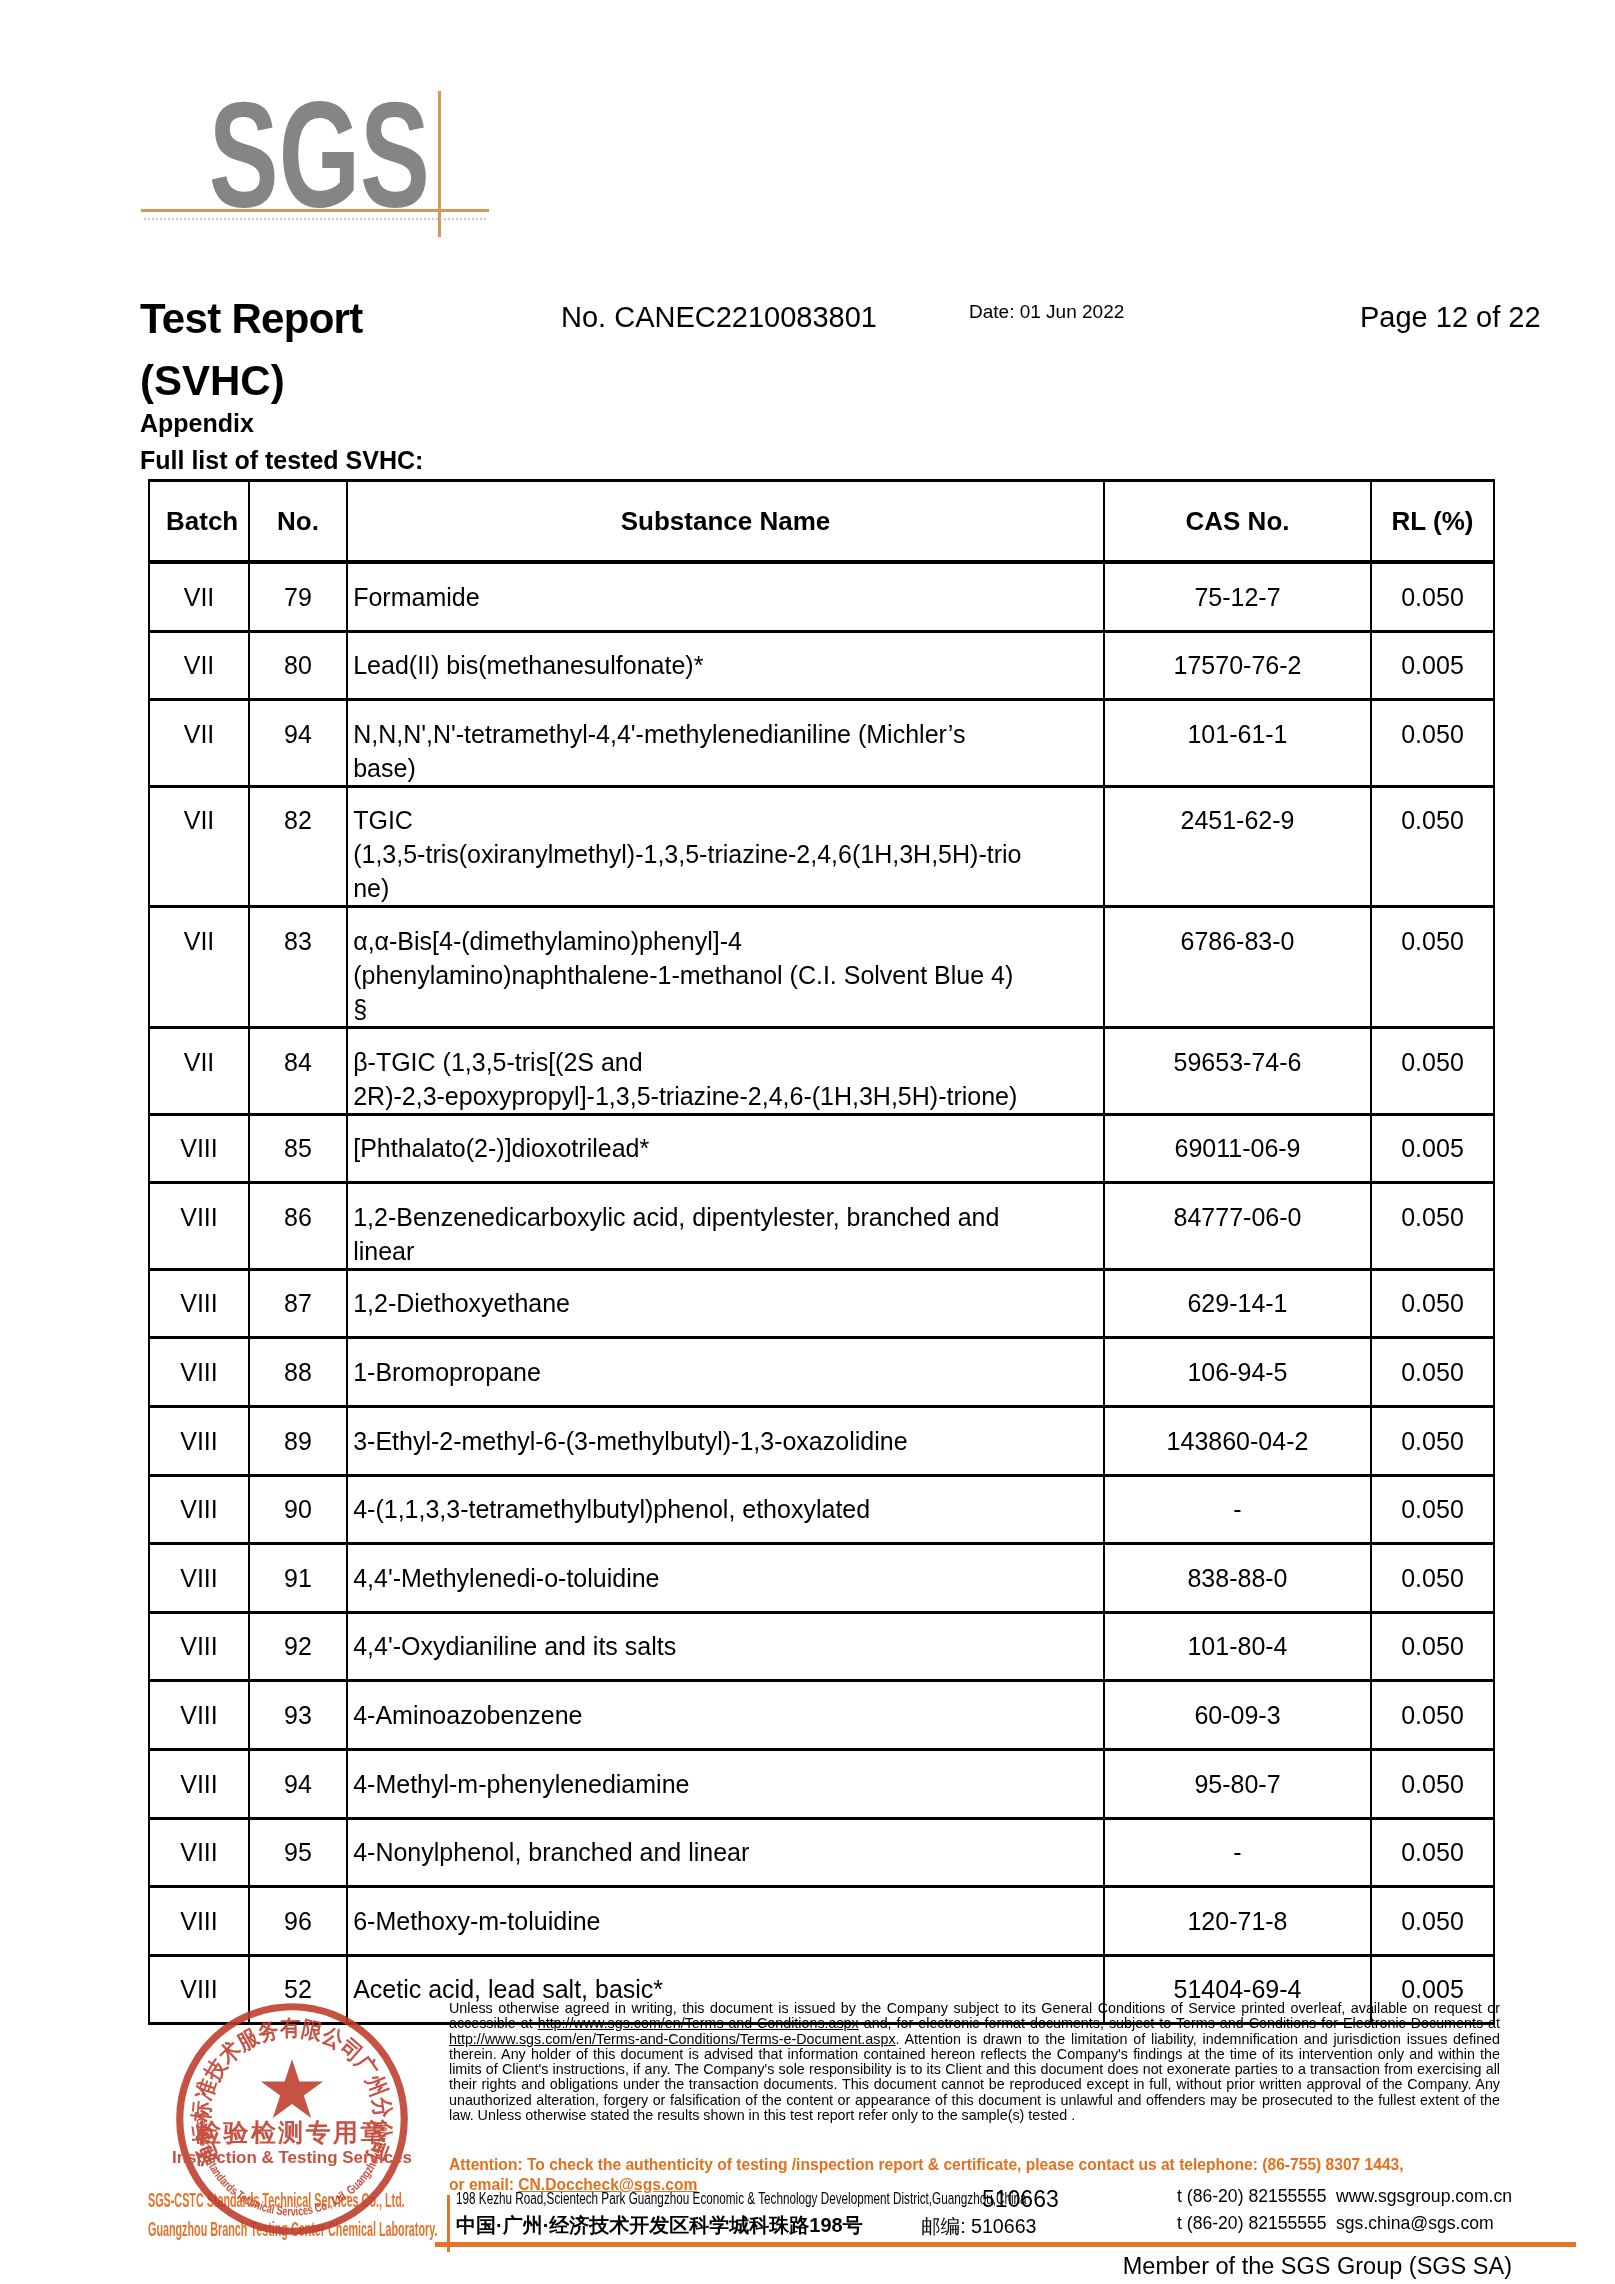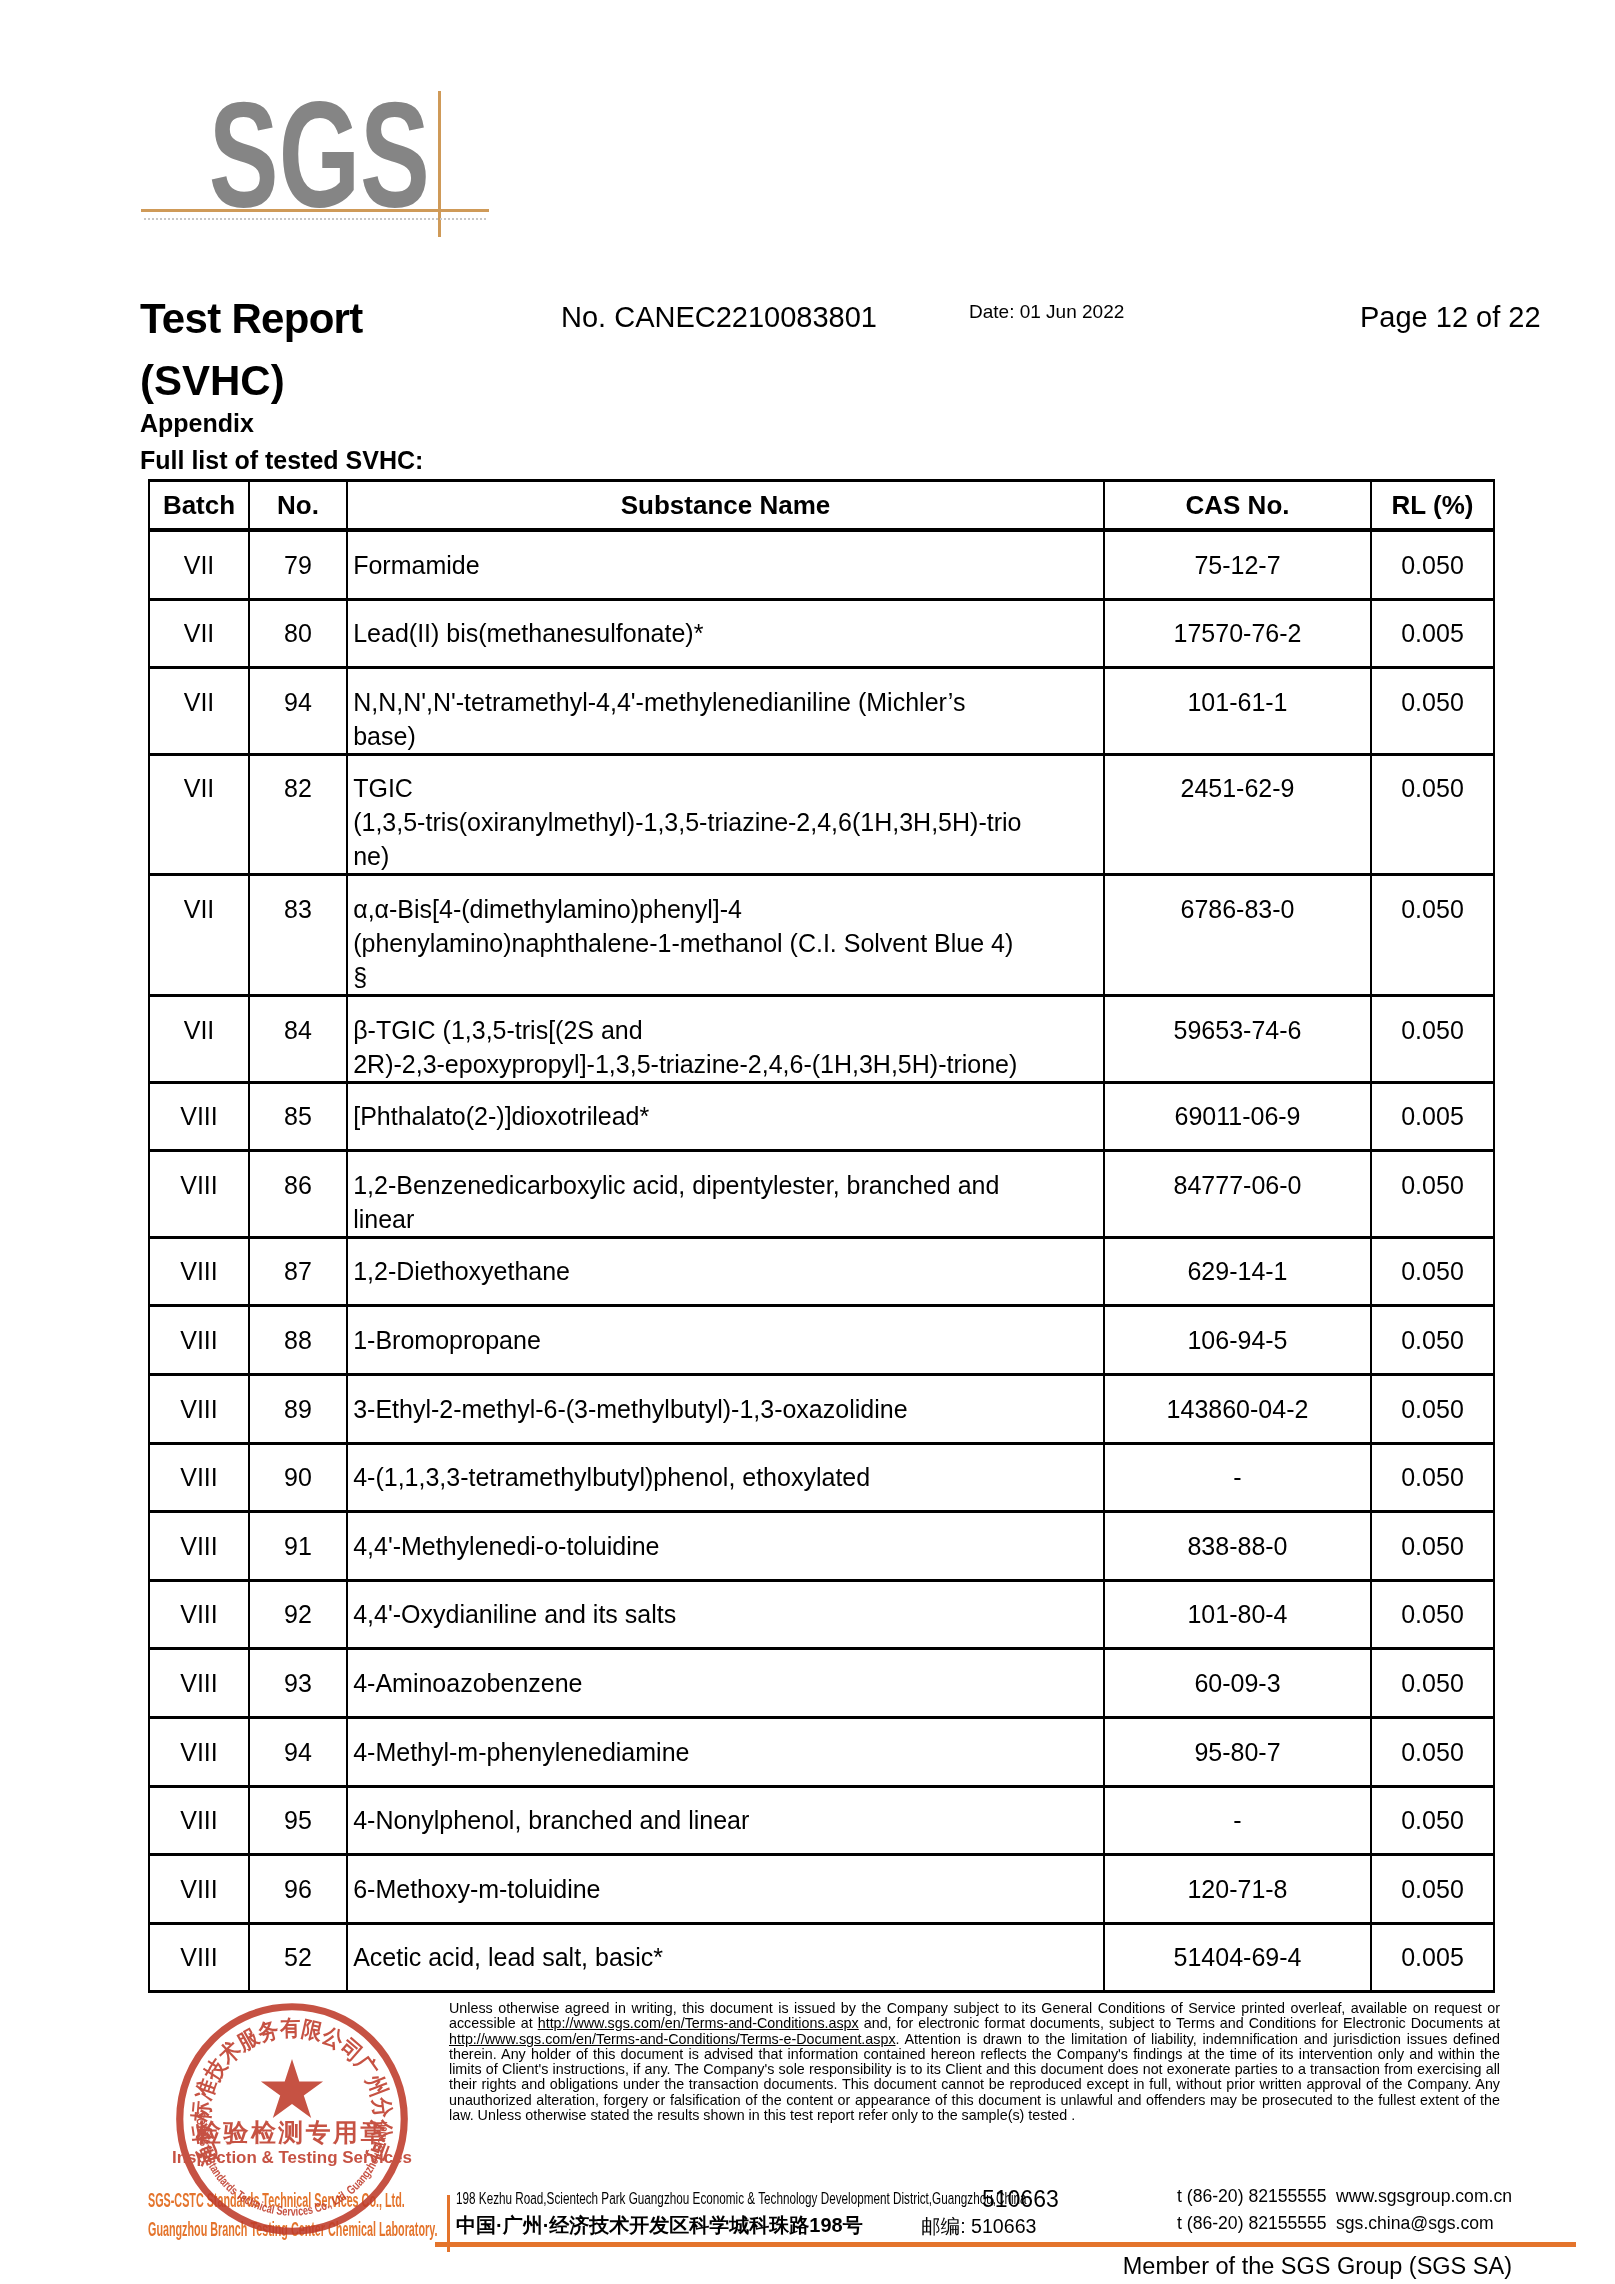--- a/index.html
+++ b/index.html
@@ -14,21 +14,21 @@
   .title{position:absolute;left:140px;top:295px;font-size:42px;font-weight:bold;letter-spacing:-0.7px;}
   .subtitle{position:absolute;left:140px;top:357px;font-size:42px;font-weight:bold;}
   .h-no{position:absolute;left:561px;top:301px;font-size:29px;}
   .h-date{position:absolute;left:969px;top:301px;font-size:19px;}
   .h-page{position:absolute;left:1360px;top:301px;font-size:29px;}
   .appendix{position:absolute;left:140px;top:409px;font-size:25px;font-weight:bold;}
   .fulllist{position:absolute;left:140px;top:446px;font-size:25px;font-weight:bold;}
   
   table.svhc{position:absolute;left:148px;top:479px;width:1345px;border-collapse:collapse;table-layout:fixed;}
   table.svhc th,table.svhc td{border:2px solid #000;border-top-width:3.9px;border-bottom-width:3.9px;}
-  table.svhc thead th{height:46px;font-size:26px;font-weight:bold;text-align:center;vertical-align:middle;border-bottom-width:4.6px;padding:0;}
+  table.svhc thead th{height:46px;font-size:26px;font-weight:bold;text-align:center;vertical-align:middle;border-bottom-width:4.6px;padding:16px;}
   table.svhc td{font-size:25px;line-height:34px;vertical-align:top;padding:15.6px 5.2px 0 5.2px;height:50px;}
   td.c-batch,td.c-no,td.c-cas,td.c-rl{text-align:center;}
   td.c-name{text-align:left;padding-left:9px;padding-right:6.5px;white-space:pre-line;}
   
   .legal{position:absolute;left:449px;top:2001px;width:1051px;margin:0;font-size:14.3px;line-height:15.3px;text-align:justify;}
   .legal .url{text-decoration:underline;}
   .attention{position:absolute;left:449px;top:2155px;margin:0;font-size:15.6px;font-weight:bold;color:#e4701e;line-height:20px;}
   .attention .email{text-decoration:underline;}
   .addr{position:absolute;left:456px;width:1095px;height:29px;}
   .addr1{top:2185px;}
@@ -226,20 +226,21 @@
       <td class="c-no">52</td>
       <td class="c-name">Acetic acid, lead salt, basic*</td>
       <td class="c-cas">51404-69-4</td>
       <td class="c-rl">0.005</td>
     </tr>
       </tbody>
   </table>
 
   <p class="legal"><span>Unless otherwise agreed in writing, this document is issued by the Company subject to its General Conditions of Service printed overleaf, available on request or accessible at </span><span class="url">http://www.sgs.com/en/Terms-and-Conditions.aspx</span><span> and, for electronic format documents, subject to Terms and Conditions for Electronic Documents at </span><span class="url">http://www.sgs.com/en/Terms-and-Conditions/Terms-e-Document.aspx</span><span>. Attention is drawn to the limitation of liability, indemnification and jurisdiction issues defined therein. Any holder of this document is advised that information contained hereon reflects the Company's findings at the time of its intervention only and within the limits of Client's instructions, if any. The Company's sole responsibility is to its Client and this document does not exonerate parties to a transaction from exercising all their rights and obligations under the transaction documents. This document cannot be reproduced except in full, without prior written approval of the Company. Any unauthorized alteration, forgery or falsification of the content or appearance of this document is unlawful and offenders may be prosecuted to the fullest extent of the law. Unless otherwise stated the results shown in this test report refer only to the sample(s) tested .</span></p>
 
+  <p class="attention"><span>Attention: To check the authenticity of testing /inspection report &amp; certificate, please contact us at telephone: (86-755) 8307 1443,</span><br><span>or email: </span><span class="email">CN.Doccheck@sgs.com</span></p>
 
   <div class="co-line co1">SGS-CSTC Standards Technical Services Co., Ltd.</div>
   <div class="co-line co2">Guangzhou Branch Testing Center Chemical Laboratory.</div>
 
   <svg class="stamp-svg" width="248" height="248" viewBox="0 0 380 380">
     <defs>
       <path id="arcTop" d="M 79,254 A 128,128 0 1 1 301,254" fill="none"></path>
       <path id="arcBottom" d="M 45,175 A 146,146 0 1 0 335,175" fill="none"></path>
     </defs>
     <circle cx="190" cy="190" r="172" fill="none" stroke="#bf3b2a" stroke-width="11"></circle>

